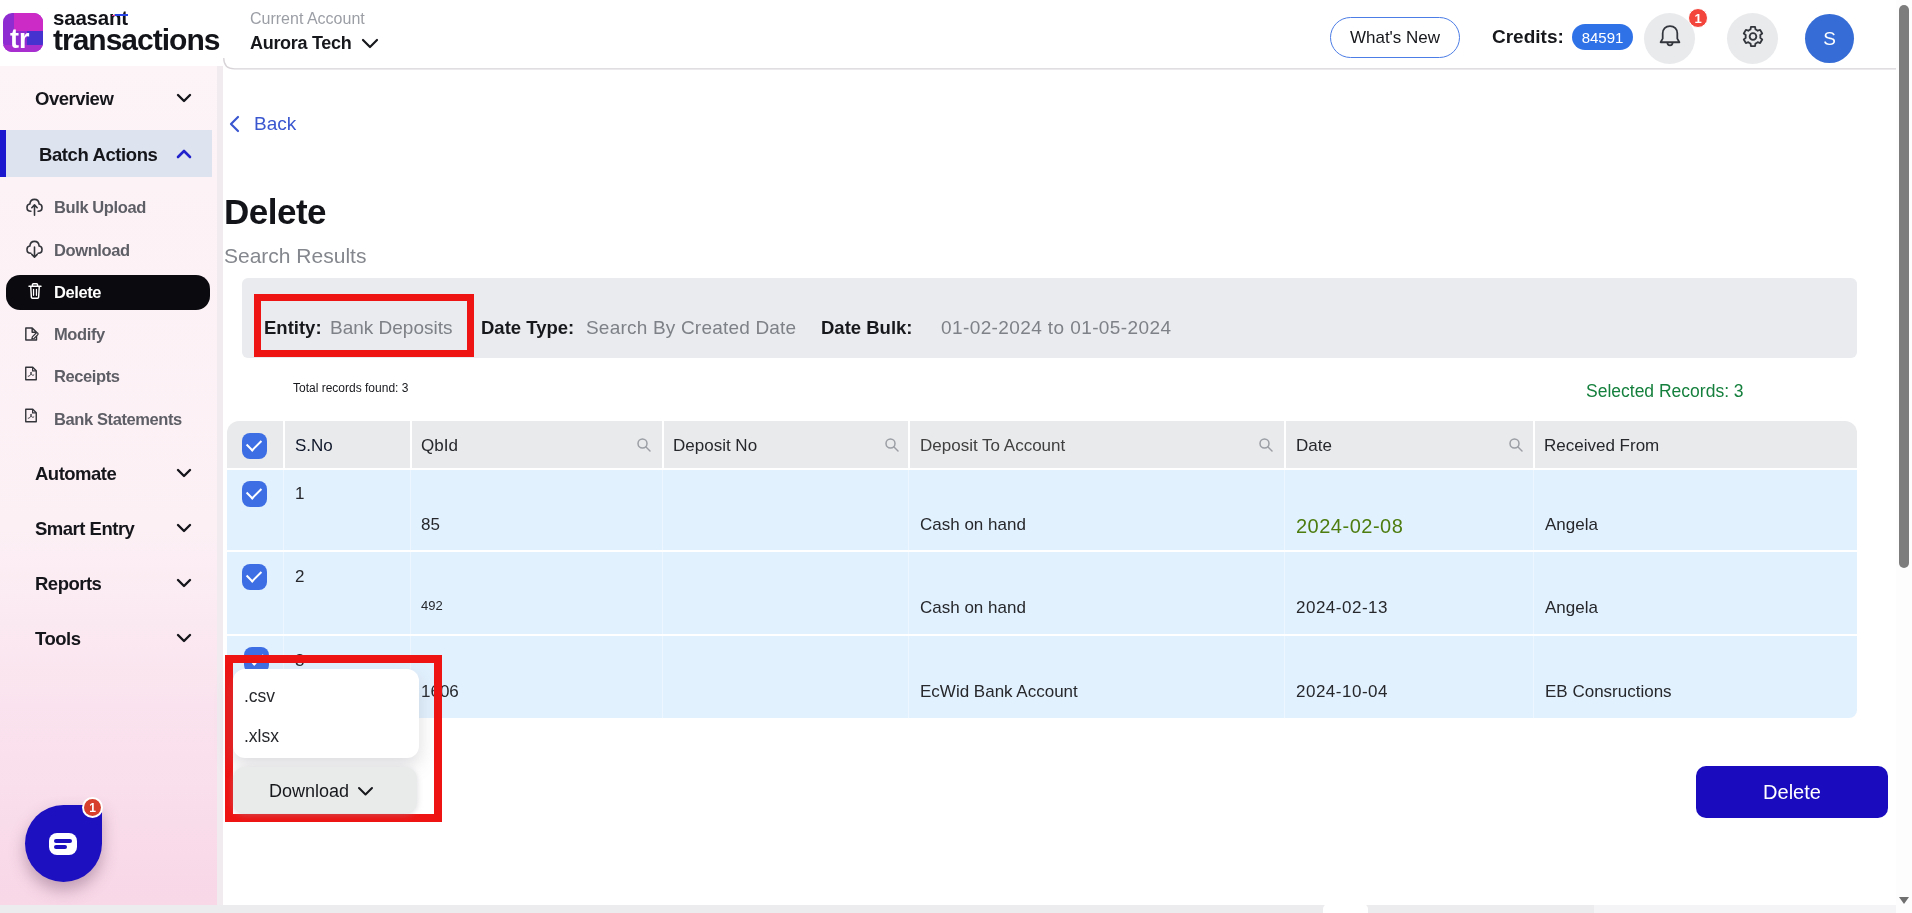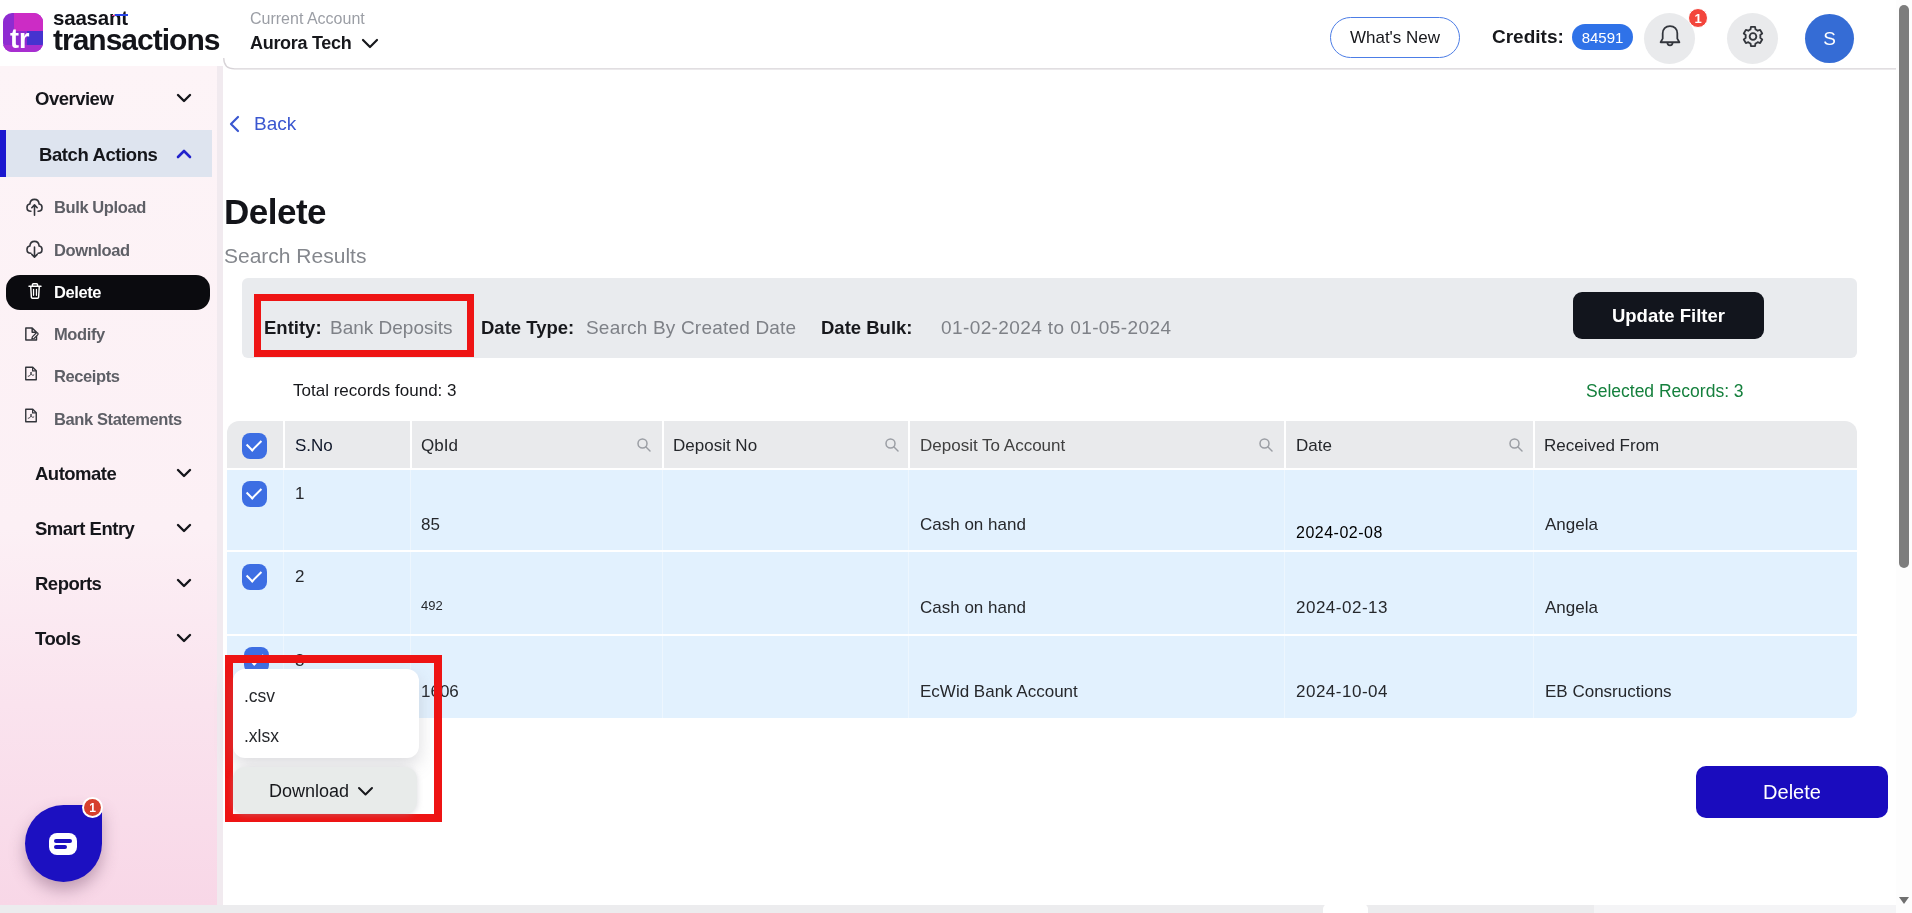--- a/index.html
+++ b/index.html
@@ -152,24 +152,22 @@
   <div class="abs" style="left:224px; top:192px; font-size:35px; font-weight:800; color:#131419; letter-spacing:-0.5px;">Delete</div>
   <div class="abs" style="left:224px; top:244px; font-size:21px; color:#84878d;">Search Results</div>
 
   <div class="abs" style="left:242px; top:278px; width:1615px; height:80px; background:#e9ebee; border-radius:6px;"></div>
   <div class="abs" style="left:264px; top:317px; font-size:18.5px; font-weight:700; color:#17181c;">Entity:</div>
   <div class="abs" style="left:330px; top:317px; font-size:19px; color:#7e8187;">Bank Deposits</div>
   <div class="abs" style="left:481px; top:317px; font-size:18.5px; font-weight:700; color:#17181c;">Date Type:</div>
   <div class="abs" style="left:586px; top:317px; font-size:19px; letter-spacing:0.2px; color:#7e8187;">Search By Created Date</div>
   <div class="abs" style="left:821px; top:317px; font-size:18.5px; font-weight:700; color:#17181c;">Date Bulk:</div>
   <div class="abs" style="left:941px; top:317px; font-size:19px; letter-spacing:0.4px; color:#7e8187;">01-02-2024 to 01-05-2024</div>
-  <div class="abs" style="left:1573px; top:292px; width:191px; height:47px; background:#12151d; border-radius:9px;
-       display:flex; align-items:center; justify-content:center; font-size:18.5px; font-weight:600; color:#fff;">Update Filter</div>
-
-  <div class="abs" style="left:293px; top:381px; font-size:17px; color:#17181c;">Total records found: 3</div>
+
+  <div class="abs" style="left:293px; top:381px; font-size:12px; color:#17181c;">Total records found: 3</div>
   <div class="abs" style="left:1586px; top:381px; font-size:17.5px; color:#15803d;">Selected Records: 3</div>
 
   <div class="abs" style="left:227px; top:421px; width:1630px; height:47px; background:#e9eaec; border-radius:12px 12px 0 0;"></div>
 
   <div class="abs" style="left:283px; top:421px; width:2px; height:47px; background:#fff;"></div>
   <div class="abs" style="left:410px; top:421px; width:2px; height:47px; background:#fff;"></div>
   <div class="abs" style="left:662px; top:421px; width:2px; height:47px; background:#fff;"></div>
   <div class="abs" style="left:908px; top:421px; width:2px; height:47px; background:#fff;"></div>
   <div class="abs" style="left:1284px; top:421px; width:2px; height:47px; background:#fff;"></div>
   <div class="abs" style="left:1533px; top:421px; width:2px; height:47px; background:#fff;"></div>
@@ -208,21 +206,21 @@
   <div class="abs" style="left:410px; top:470px; width:1px; height:248px; background:rgba(255,255,255,0.4);"></div>
   <div class="abs" style="left:662px; top:470px; width:1px; height:248px; background:rgba(255,255,255,0.4);"></div>
   <div class="abs" style="left:908px; top:470px; width:1px; height:248px; background:rgba(255,255,255,0.4);"></div>
   <div class="abs" style="left:1284px; top:470px; width:1px; height:248px; background:rgba(255,255,255,0.4);"></div>
   <div class="abs" style="left:1533px; top:470px; width:1px; height:248px; background:rgba(255,255,255,0.4);"></div>
 
   <div class="abs chk" style="left:242px; top:481px;"></div>
   <div class="abs" style="left:295px; top:484px; font-size:17px; color:#26282c;">1</div>
   <div class="abs" style="left:421px; top:515px; font-size:17px; color:#26282c;">85</div>
   <div class="abs" style="left:920px; top:515px; font-size:17px; color:#26282c;">Cash on hand</div>
-  <div class="abs" style="left:1296px; top:515px; font-size:16px; letter-spacing:0.5px; color:#000000;margin-top:9px;">2024-02-08</div>
+  <div class="abs" style="left:1296px; top:515px; font-size:20px; letter-spacing:0.5px; color:#4d7c0f;">2024-02-08</div>
   <div class="abs" style="left:1545px; top:515px; font-size:17px; color:#26282c;">Angela</div>
 
   <div class="abs chk" style="left:242px; top:564px;"></div>
   <div class="abs" style="left:295px; top:567px; font-size:17px; color:#26282c;">2</div>
   <div class="abs" style="left:421px; top:598px; font-size:13px; color:#26282c;">492</div>
   <div class="abs" style="left:920px; top:598px; font-size:17px; color:#26282c;">Cash on hand</div>
   <div class="abs" style="left:1296px; top:598px; font-size:17px; letter-spacing:0.5px; color:#26282c;">2024-02-13</div>
   <div class="abs" style="left:1545px; top:598px; font-size:17px; color:#26282c;">Angela</div>
 
   <div class="abs chk" style="left:244px; top:647px;"></div>

